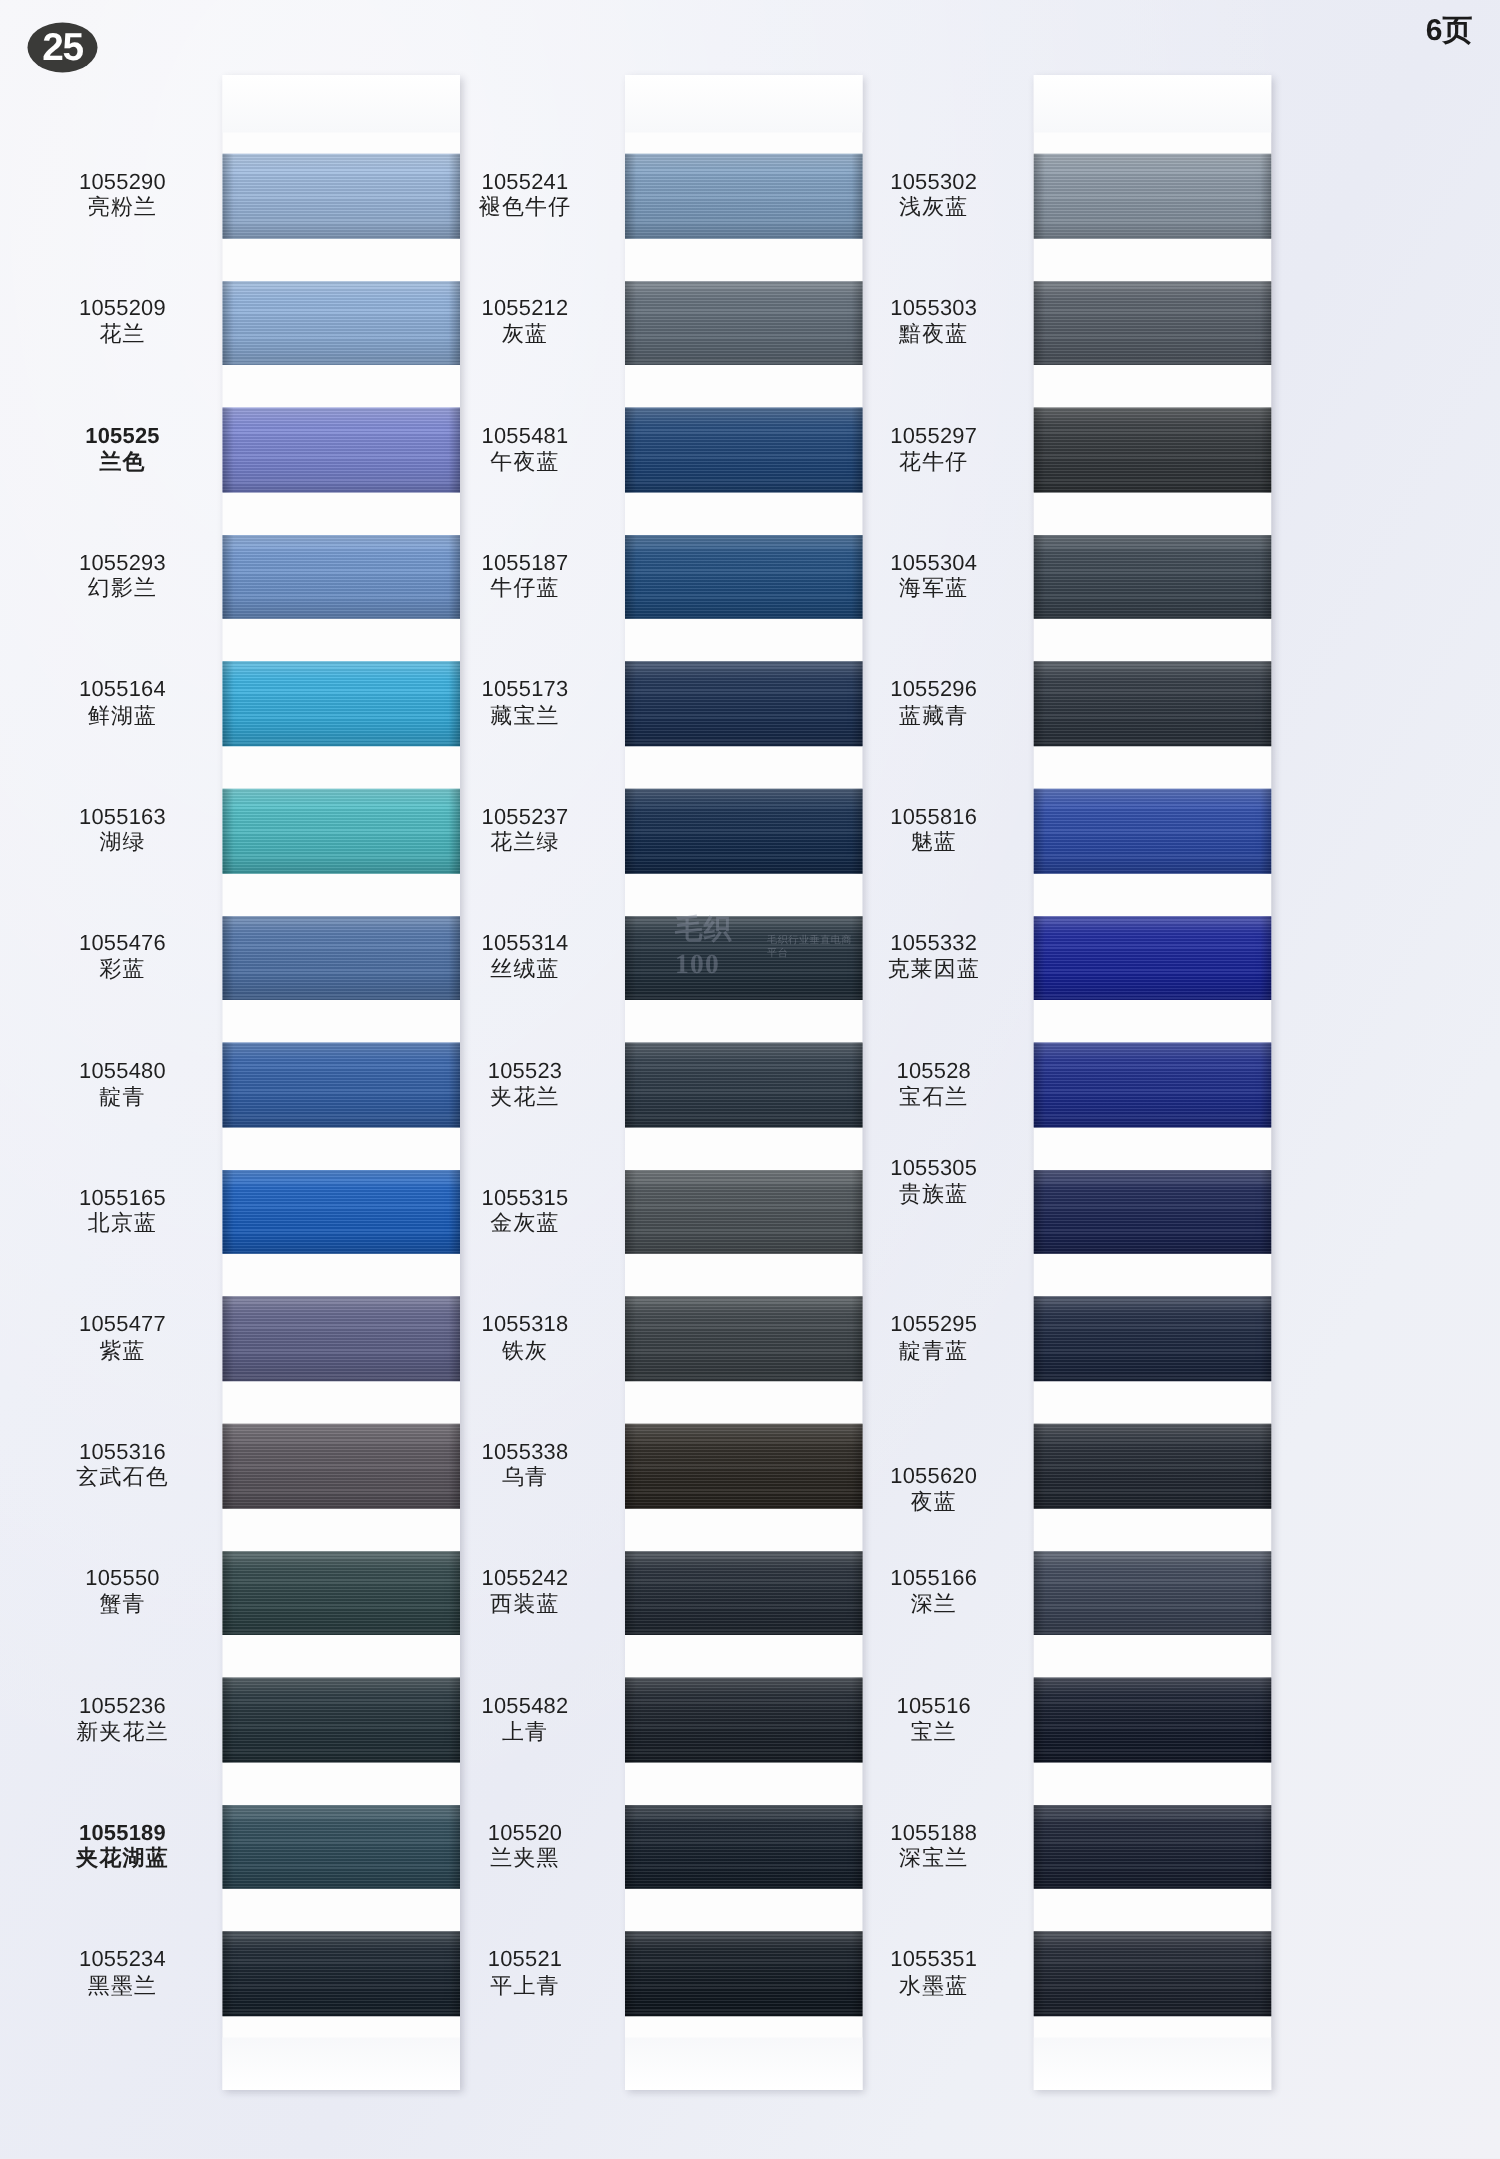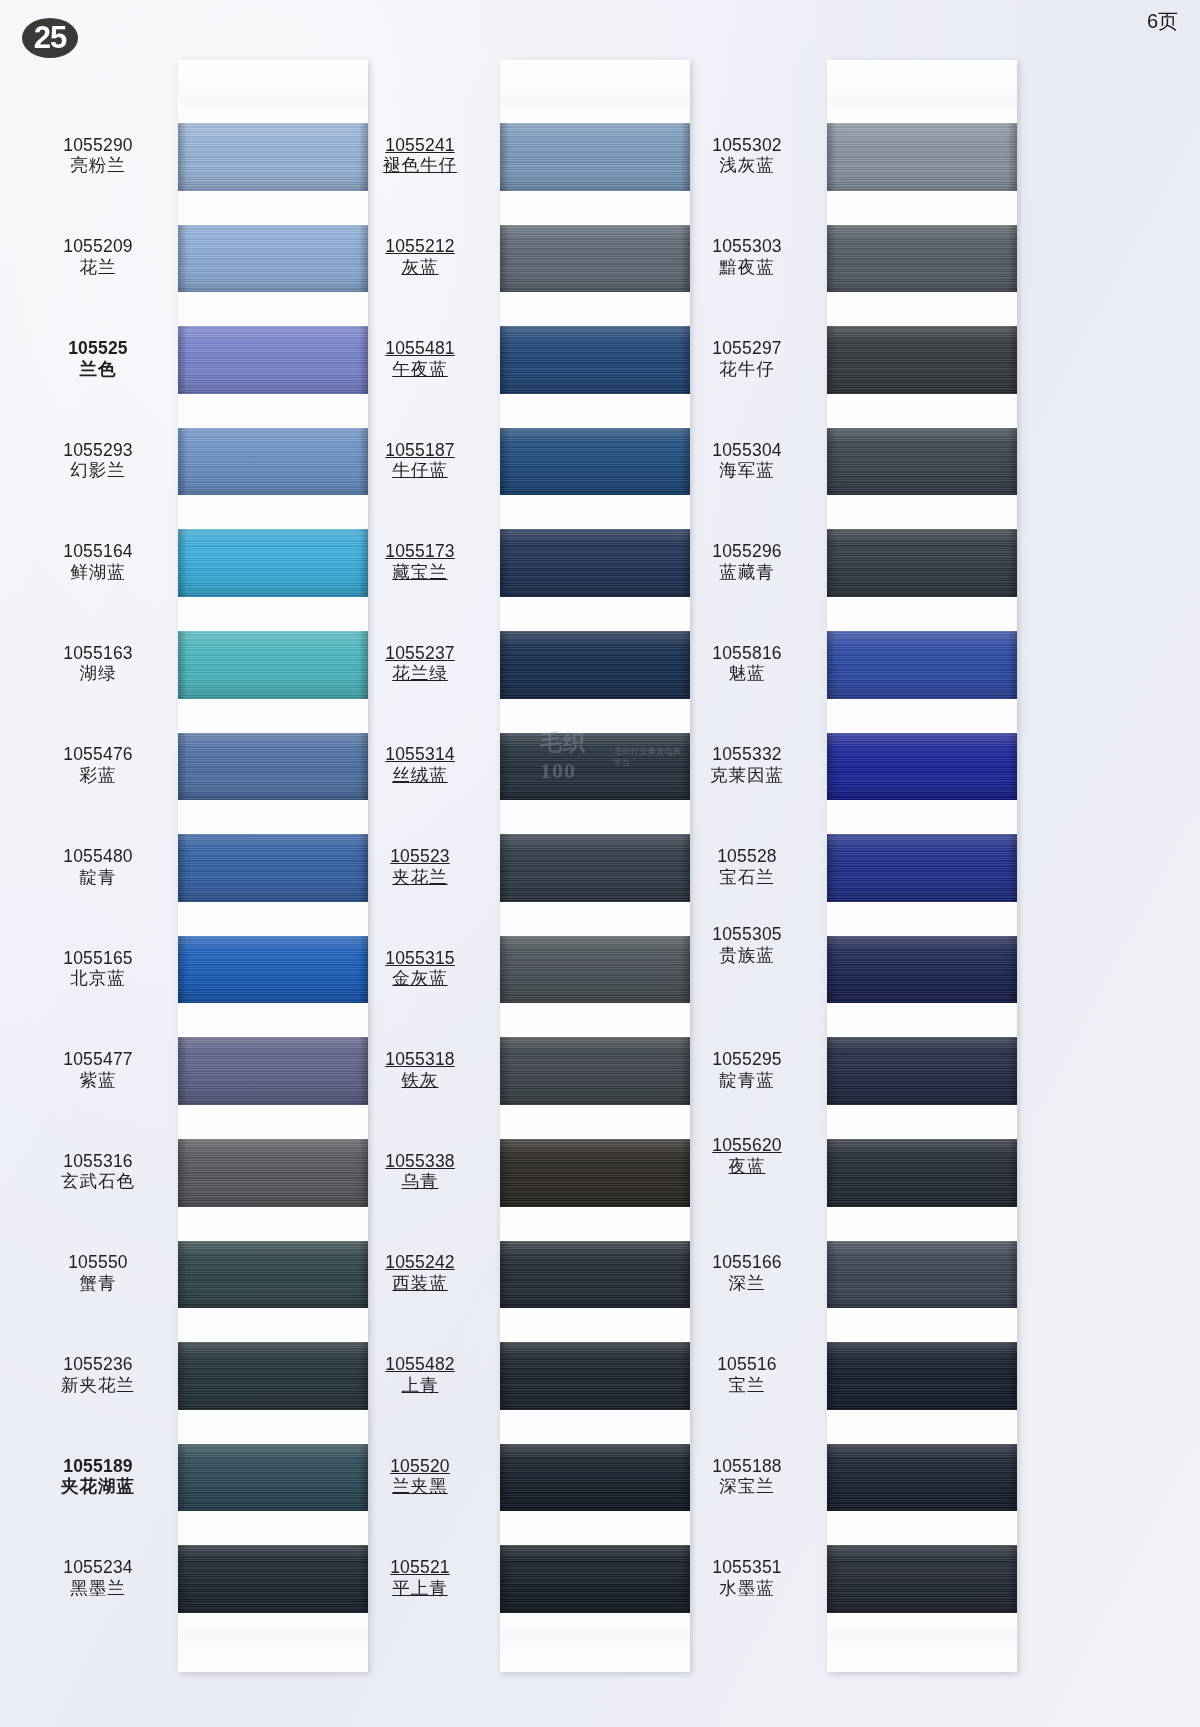--- a/index.html
+++ b/index.html
@@ -41,22 +41,23 @@
     letter-spacing:-0.5px;white-space:nowrap;
     font-family:"Liberation Sans","DejaVu Sans",sans-serif;
   }
   .title-comp{
     position:absolute;left:414px;top:33px;
     font-size:17.5px;color:#2a2a2a;white-space:nowrap;
     font-family:"Liberation Sans","DejaVu Sans",sans-serif;
   }
   .page-no{
     position:absolute;right:22px;top:8px;
-    font-size:20px;color:#1b1b1b;white-space:nowrap;
+    font-size:24px;color:#1b1b1b;white-space:nowrap;
     font-family:"Liberation Sans","DejaVu Sans",sans-serif;
+    font-weight:bold;
   }
 
   
   .col{
     position:absolute;top:60px;width:190px;height:1612px;
   }
   #col-0{left:178px;}
   #col-1{left:500px;}
   #col-2{left:827px;}
 
@@ -103,21 +104,21 @@
     position:absolute;right:0;top:0;bottom:0;width:9px;
     background:linear-gradient(to left,rgba(0,0,0,.22),rgba(0,0,0,0));
   }
 
   
   .label{
     position:absolute;width:150px;text-align:center;
     color:#1f1f1f;line-height:1.12;
   }
   #col-0 .label{left:-155px;}
-  #col-1 .label{left:-155px;text-decoration:underline;}
+  #col-1 .label{left:-155px;}
   #col-2 .label{left:-155px;}
   .label .code{
     font-size:17.5px;letter-spacing:.2px;
     font-family:"Liberation Sans","DejaVu Sans",sans-serif;
   }
   .label .name{
     font-size:17.5px;margin-top:1px;letter-spacing:1px;
     font-family:"Liberation Sans","DejaVu Sans",sans-serif;
   }
 
@@ -563,21 +564,21 @@
     <div class="label" style="top: 990.2px;">
       <div class="code">1055295</div>
       <div class="name">靛青蓝</div>
     </div>
     <div class="swatch" style="top: 1079.02px; height: 67.564px; background: rgb(35, 41, 51);">
       <div class="threads"></div>
       <div class="sheen"></div>
       <div class="edgeL"></div>
       <div class="edgeR"></div>
     </div>
-    <div class="label" style="top: 1076px; text-decoration: underline;">
+    <div class="label" style="top: 1111px;">
       <div class="code">1055620</div>
       <div class="name">夜蓝</div>
     </div>
     <div class="swatch" style="top: 1180.62px; height: 67.564px; background: rgb(59, 68, 86);">
       <div class="threads"></div>
       <div class="sheen"></div>
       <div class="edgeL"></div>
       <div class="edgeR"></div>
     </div>
     <div class="label" style="top: 1193.4px;">

